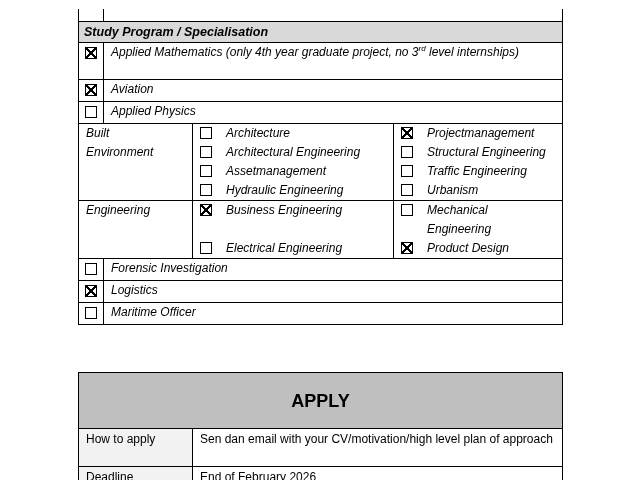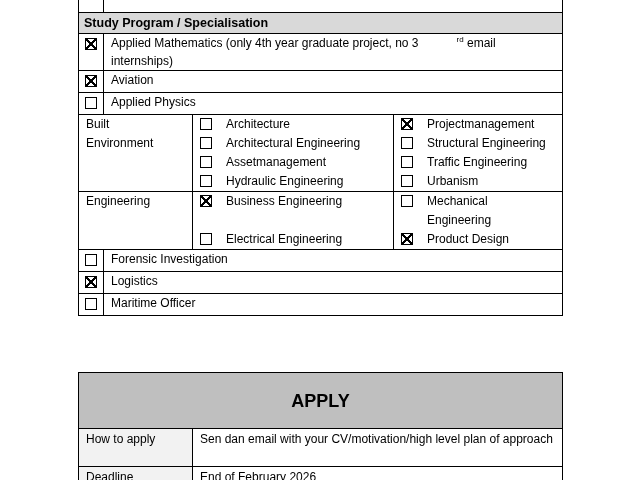--- a/index.html
+++ b/index.html
@@ -4,29 +4,29 @@
 <style>
   * { margin:0; padding:0; box-sizing:border-box; }
   html,body { width:640px; height:480px; background:#fff; overflow:hidden;
               font-family:"Liberation Sans", sans-serif; font-size:12px; color:#000; }
   .page { position:relative; width:640px; height:480px; overflow:hidden; background:#fff; }
 
   table { border-collapse:collapse; table-layout:fixed; }
   td { border:1px solid #000; vertical-align:top; line-height:18px; }
 
   
-  #study-table { position:absolute; left:78px; top:0; width:484px; }
+  #study-table { position:absolute; left:78px; top:9px; width:484px;font-style:italic; }
   tr.partial td { border-top:none; height:12px; }
   tr.hdr1 td { background:var(--header1-bg,#d9d9d9); font-weight:bold; font-size:12.5px;
                padding:1px 5px; height:19px; }
   td.cb-cell { text-align:center; padding-top:3px; }
   td.lbl-cell { padding:0 7px; }
   tr.prow { height:19px; }
   tr.prow-tall { height:37px; }
-  sup { font-size:8px; vertical-align:super; line-height:0;margin-left:38px; }
+  sup { font-size:8px; vertical-align:super; line-height:0; }
 
   .cb { display:inline-block; width:12px; height:12px; border:1px solid #000; background:#fff; }
   .cb.checked {
     background-image:
       linear-gradient(45deg,  transparent 44%, #000 44%, #000 56%, transparent 56%),
       linear-gradient(135deg, transparent 44%, #000 44%, #000 56%, transparent 56%);
   }
 
   tr.grp-a { height:77px; }
   tr.grp-b { height:58px;padding-left:36px; }
@@ -68,21 +68,21 @@
     </tr>
 
     <tr class="hdr1">
       <td colspan="4">Study Program / Specialisation</td>
     </tr>
 
     <tr class="prow-tall">
       <td class="cb-cell">
         <span class="cb checked"></span>
       </td>
-      <td colspan="3" class="lbl-cell"><span>Applied Mathematics (only 4th year graduate project, no 3</span><sup>rd</sup><span> email internships)</span></td>
+      <td colspan="3" class="lbl-cell"><span>Applied Mathematics (only 4th year graduate project, no 3</span><sup>rd</sup><span> level internships)</span></td>
     </tr>
 
     <tr class="prow">
       <td class="cb-cell">
         <span class="cb checked"></span>
       </td>
       <td colspan="3" class="lbl-cell">Aviation</td>
     </tr>
 
     <tr class="prow">

